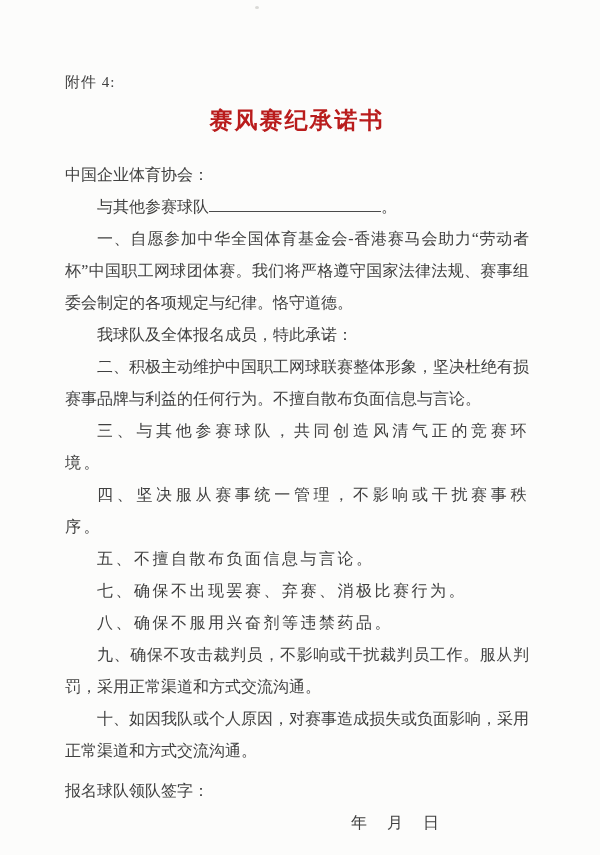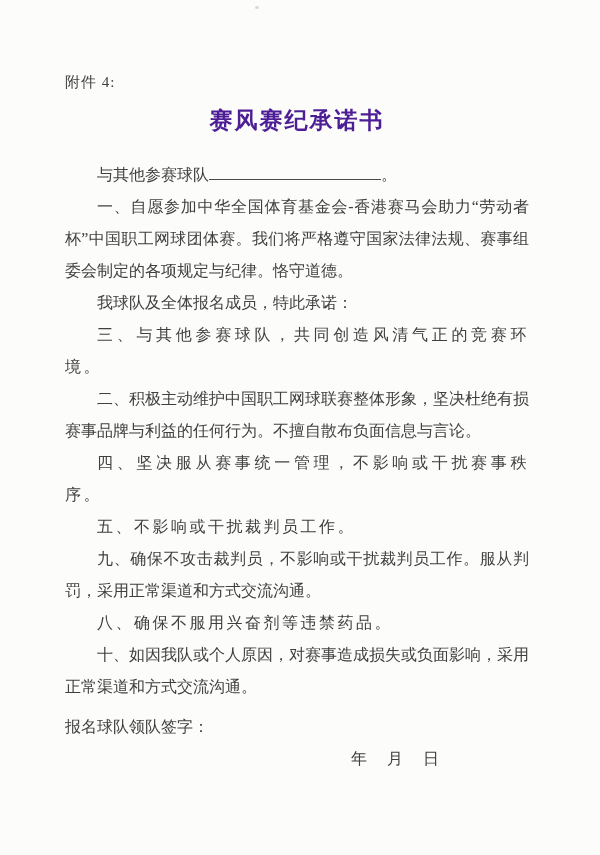--- a/index.html
+++ b/index.html
@@ -36,21 +36,21 @@
     font-size: 15px;
     line-height: 19px;
     letter-spacing: 1px;
   }
   .title {
     margin: 14px 0 0 0;
     text-align: center;
     font-size: 23px;
     line-height: 30px;
     font-weight: bold;
-    color: #4c1d95;
+    color: #b91c1c;
     letter-spacing: 2px;
   }
   .body-block {
     margin-top: 23px;
     font-size: 16px;
     line-height: 32px;
   }
   .body-block p {
     margin: 0;
   }
@@ -89,40 +89,42 @@
 <div class="page">
   <div class="scan-speck"></div>
   <div class="content">
 
     <div class="attachment">附件 4:</div>
 
     <h1 class="title">赛风赛纪承诺书</h1>
 
     <div class="body-block">
 
+      <p class="salutation">中国企业体育协会：</p>
 
       <p class="team-name-line indent-p"><span>与其他参赛球队</span><span class="blank-line"></span><span>。</span></p>
 
       <p class="indent-p">一、自愿参加中华全国体育基金会-香港赛马会助力“劳动者杯”中国职工网球团体赛。我们将严格遵守国家法律法规、赛事组委会制定的各项规定与纪律。恪守道德。</p>
 
       <p class="indent-p">我球队及全体报名成员，特此承诺：</p>
 
+      <p class="indent-p">二、积极主动维护中国职工网球联赛整体形象，坚决杜绝有损赛事品牌与利益的任何行为。不擅自散布负面信息与言论。</p>
+
       <p class="indent-p spread">三、与其他参赛球队，共同创造风清气正的竞赛环境。</p>
-
-      <p class="indent-p">二、积极主动维护中国职工网球联赛整体形象，坚决杜绝有损赛事品牌与利益的任何行为。不擅自散布负面信息与言论。</p>
 
       <p class="indent-p spread">四、坚决服从赛事统一管理，不影响或干扰赛事秩序。</p>
 
-      <p class="indent-p spread">五、不影响或干扰裁判员工作。</p>
+      <p class="indent-p spread">五、不擅自散布负面信息与言论。</p>
 
 
+      <p class="indent-p spread">七、确保不出现罢赛、弃赛、消极比赛行为。</p>
+
+      <p class="indent-p spread">八、确保不服用兴奋剂等违禁药品。</p>
 
       <p class="indent-p">九、确保不攻击裁判员，不影响或干扰裁判员工作。服从判罚，采用正常渠道和方式交流沟通。</p>
-
-      <p class="indent-p spread">八、确保不服用兴奋剂等违禁药品。</p>
 
       <p class="indent-p">十、如因我队或个人原因，对赛事造成损失或负面影响，采用正常渠道和方式交流沟通。</p>
 
     </div>
 
     <div class="signature">报名球队领队签字：</div>
 
     <div class="date-line">年　月　日</div>
 
   </div>

